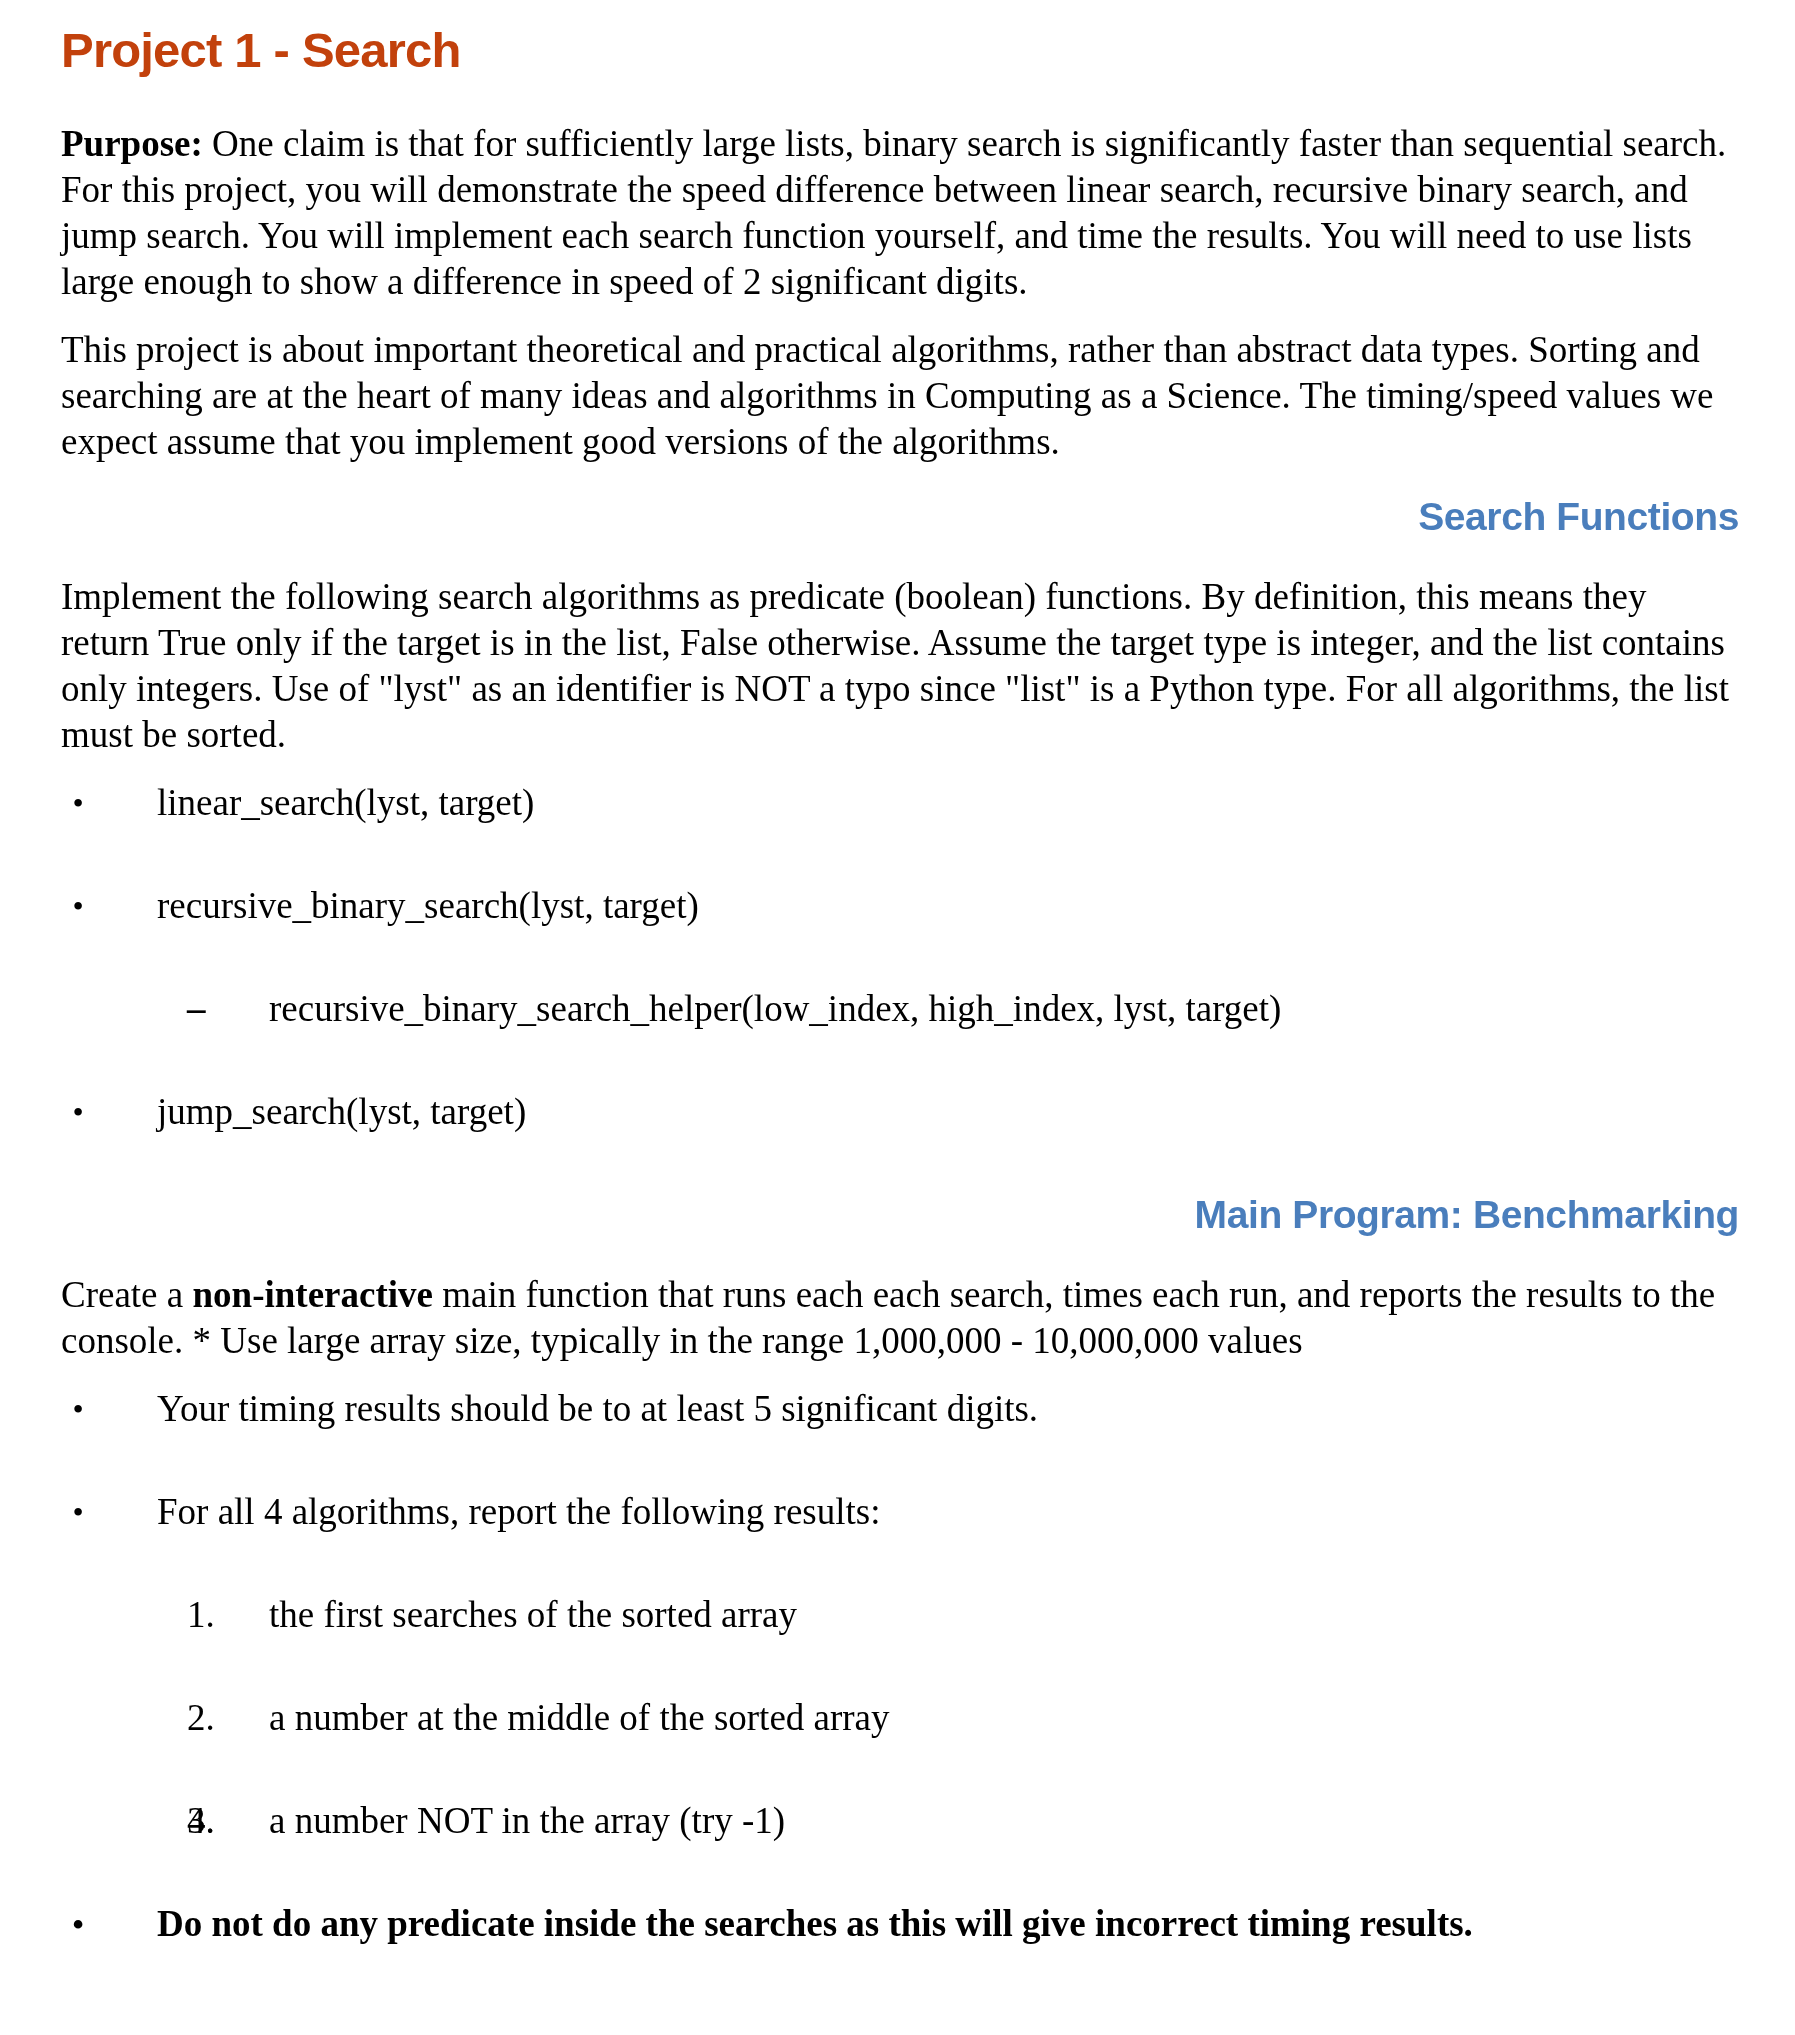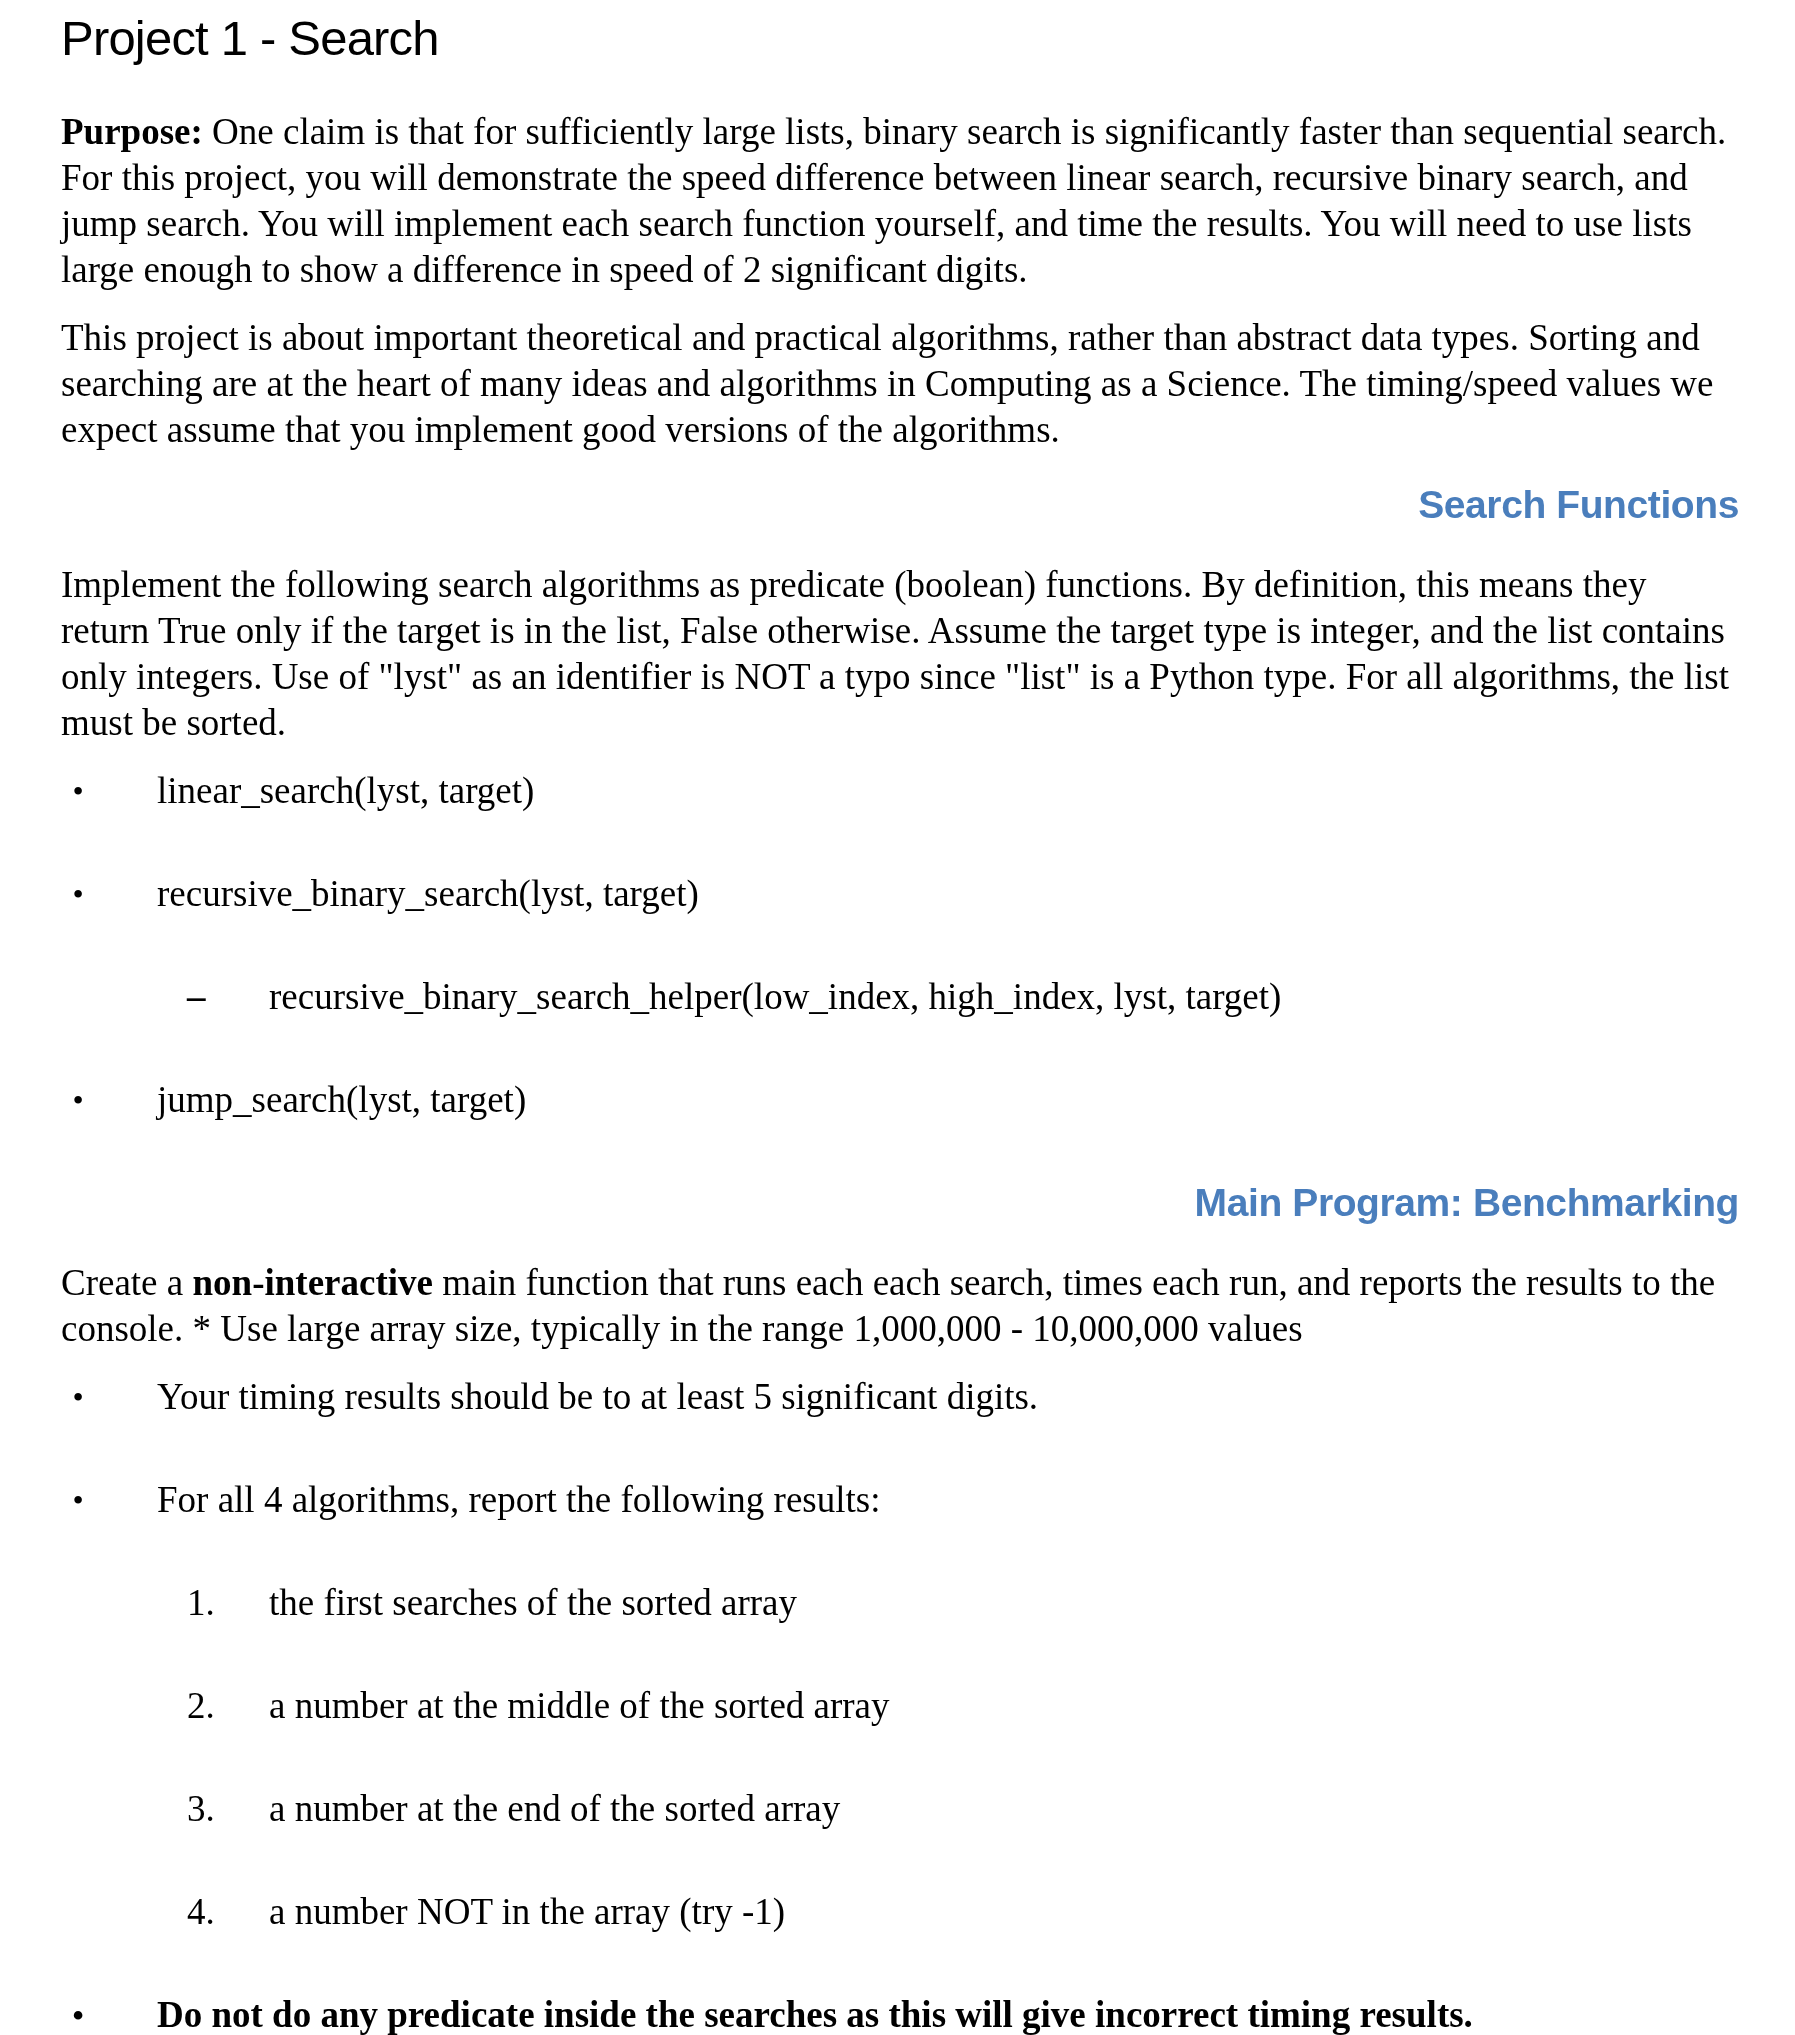--- a/index.html
+++ b/index.html
@@ -10,26 +10,26 @@
     background:#ffffff;
     overflow:hidden;
     font-family:"Liberation Serif", serif;
     font-size:37px;
     line-height:46px;
     color:#000000;
   }
   .content{padding:11.4px 57px 0 61px;}
   .doc-title{
     font-family:"Liberation Sans", sans-serif;
-    font-weight:normal;
+    font-weight:bold;
     font-size:49px;
     line-height:54px;
     letter-spacing:-0.8px;
-    color:#000000;
-    margin:0 0 44px 0;
+    color:#c2410c;
+    margin:12px 0 44px 0;
   }
   .section-heading{
     font-family:"Liberation Sans", sans-serif;
     font-weight:bold;
     font-size:39px;
     line-height:46px;
     letter-spacing:-0.4px;
     color:#4a7ebc;
     margin:29px 0 34px 0;
     text-align:right;
@@ -104,21 +104,20 @@
       <div class="li level2">
         <span class="marker">1.</span>
         <span>the first searches of the sorted array</span>
       </div>
       <div class="li level2">
         <span class="marker">2.</span>
         <span>a number at the middle of the sorted array</span>
       </div>
       <div class="li level2">
         <span class="marker">3.</span>
-        <span>a number at the end of the sorted array</span>
       </div>
       <div class="li level2">
         <span class="marker">4.</span>
         <span>a number NOT in the array (try -1)</span>
       </div>
 
       <div class="li bold">
         <span class="marker bullet-glyph">•</span>
         <span>Do not do any predicate inside the searches as this will give incorrect timing results.</span>
       </div>

